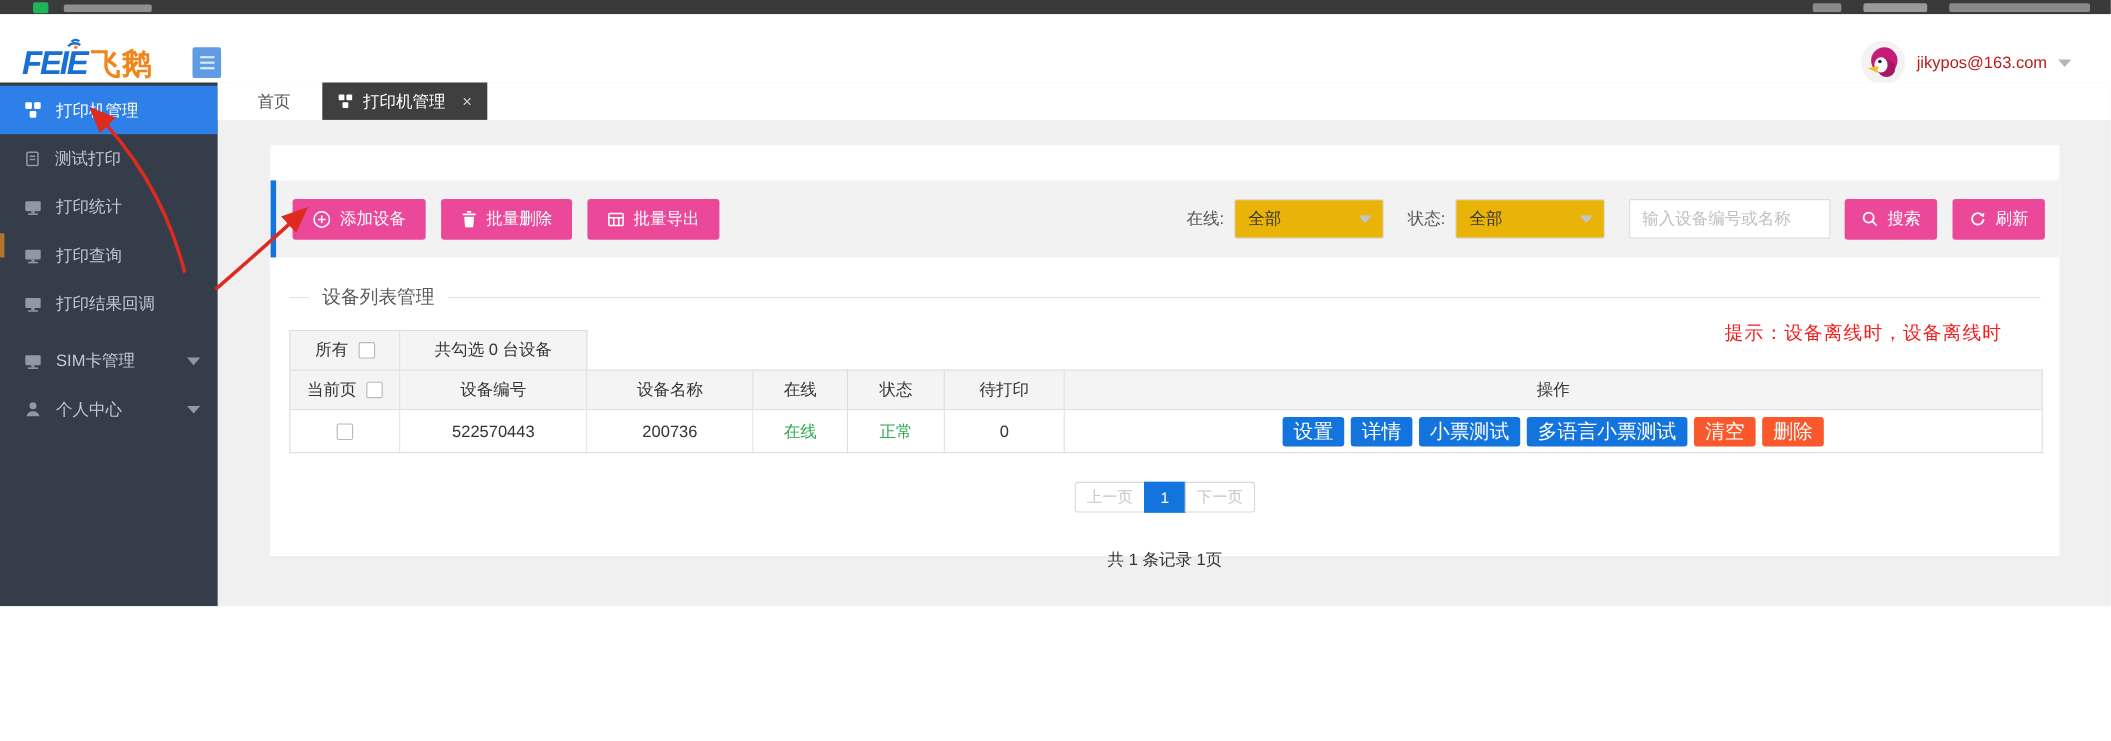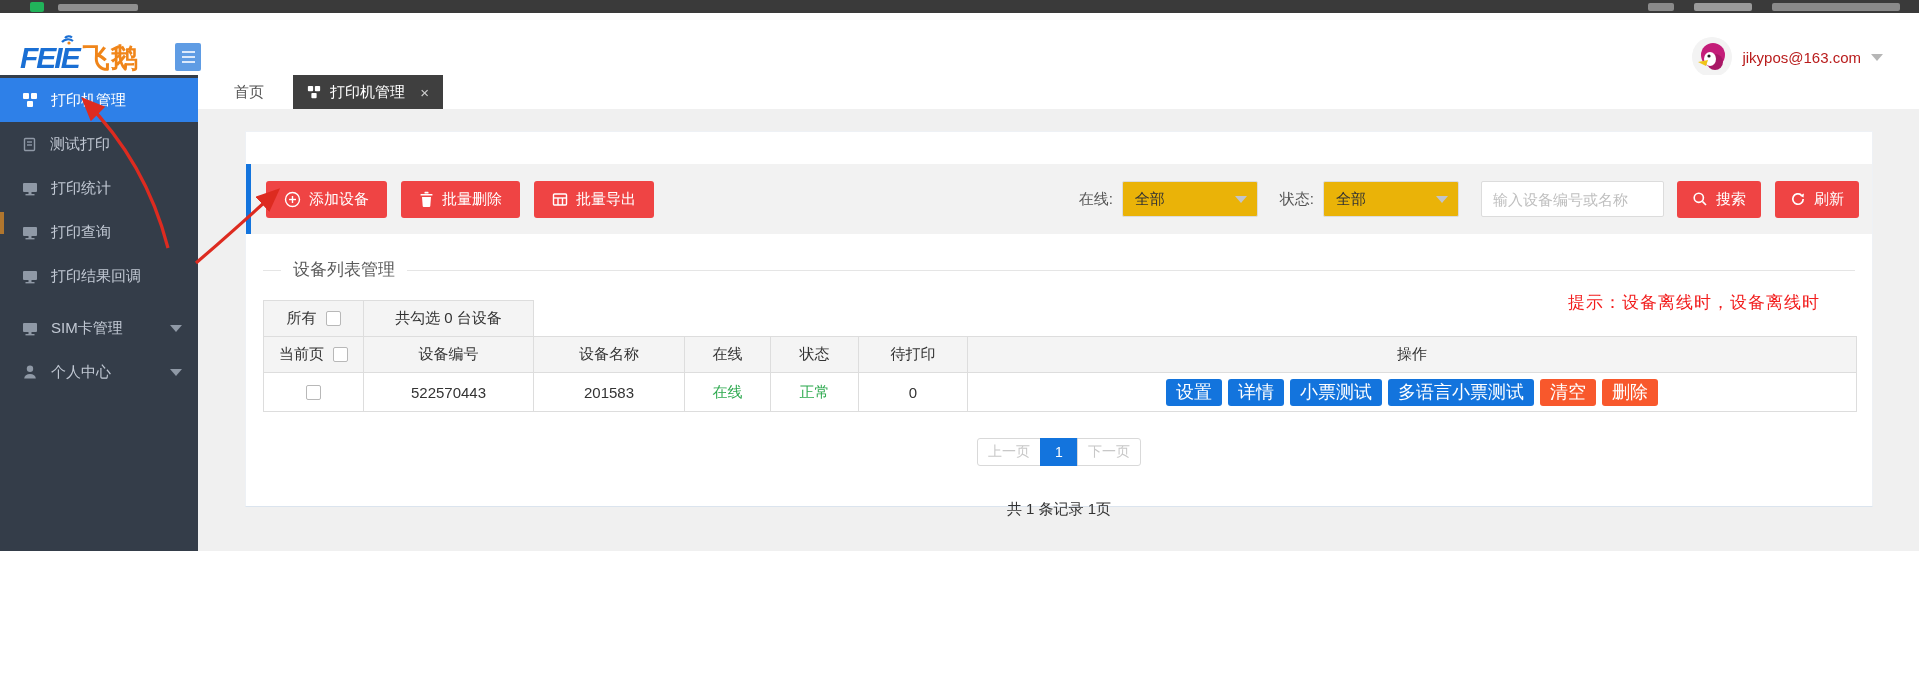--- a/index.html
+++ b/index.html
@@ -49,21 +49,21 @@
   .tab-active { margin-left:8px; width:150px; background:#3f3f3f; color:#fff; gap:9px; padding:0 14px; }
   .tab-active .ic { color:#fff; display:flex; }
   .x-icon { margin-left:auto; color:#cfcfcf; font-size:15px; cursor:pointer; }
   .x-icon::before { content:'×'; }
 
   
   .panel { position:absolute; left:47px; top:56px; width:1628px; height:376px; background:#fff; border:1px solid #eef1f5; border-bottom:1px solid #dbe4ee; padding-top:32px; }
 
   
   .strip { position:relative; height:70px; background:#f2f2f2; border-left:5px solid #1374dd; display:flex; align-items:center; padding:0 13px 0 15px; }
-  .btn { display:inline-flex; align-items:center; justify-content:center; gap:8px; height:37px; background:#ef4444; color:#fff; border:none; border-radius:3px; font-size:15px; font-family:inherit; cursor:pointer; padding:0 18px; }
+  .btn { display:inline-flex; align-items:center; justify-content:center; gap:8px; height:37px; background:#ec4899; color:#fff; border:none; border-radius:3px; font-size:15px; font-family:inherit; cursor:pointer; padding:0 18px; }
   .btn + .btn { margin-left:14px; }
   .btn .ic { display:flex; }
   .filters { margin-left:auto; display:flex; align-items:center; }
   .flabel { font-size:15px; color:#555; margin-right:9px; }
   .select { width:136px; height:36px; background:#eab308; border:1px solid #dcdcdc; border-radius:2px; display:flex; align-items:center; padding:0 12px; font-size:15px; color:#333; cursor:pointer; position:relative; margin-right:22px; }
   .select .caret { position:absolute; right:10px; border-top-color:#c0c4cc; }
   .tinput { width:183px; height:36px; border:1px solid #dcdcdc; border-radius:2px; padding:0 11px; font-size:15px; color:#333; font-family:inherit; outline:none; }
   .tinput::placeholder { color:#bfbfbf; }
   .btn-sm { padding:0 15px; margin-left:13px; }
 
@@ -341,21 +341,21 @@
           <div class="c hdr r2">设备名称</div>
           <div class="c hdr r2">在线</div>
           <div class="c hdr r2">状态</div>
           <div class="c hdr r2">待打印</div>
           <div class="c hdr r2">操作</div>
 
           <div class="c r3 bl">
             <span class="cb"></span>
           </div>
           <div class="c r3">522570443</div>
-          <div class="c r3">201583</div>
+          <div class="c r3">200736</div>
           <div class="c r3 green">在线</div>
           <div class="c r3 green">正常</div>
           <div class="c r3">0</div>
           <div class="c r3 actions">
             <button class="abtn">设置</button>
             <button class="abtn">详情</button>
             <button class="abtn">小票测试</button>
             <button class="abtn">多语言小票测试</button>
             <button class="abtn orange">清空</button>
             <button class="abtn orange">删除</button>

